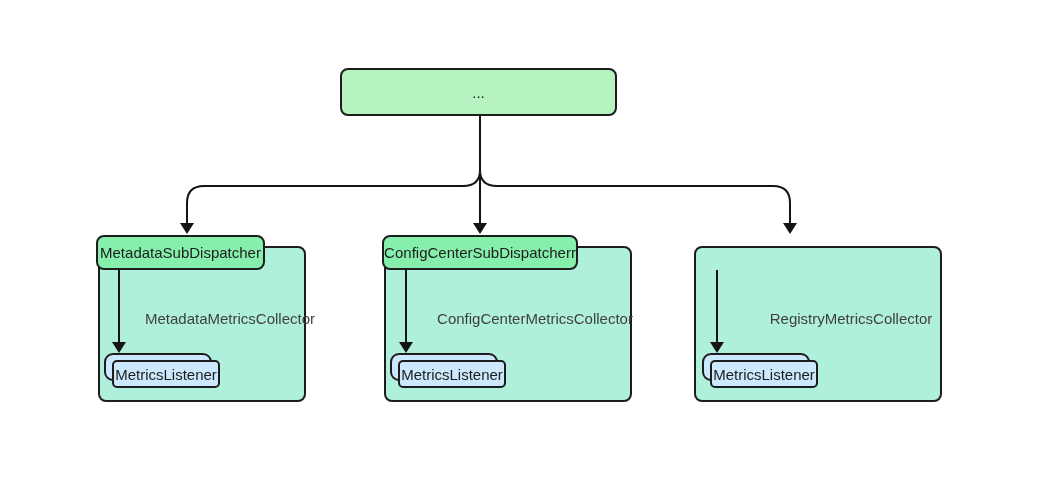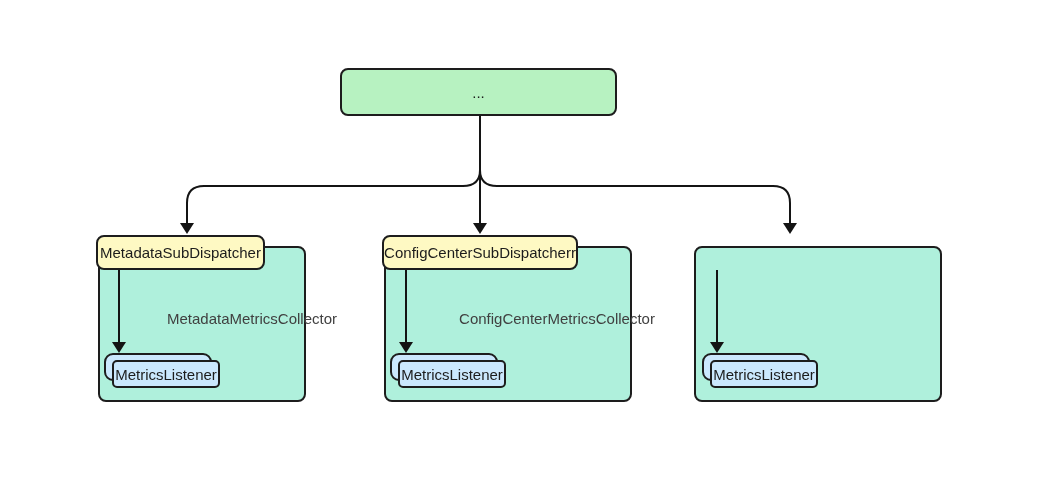--- a/index.html
+++ b/index.html
@@ -8,27 +8,27 @@
     font-family:"Liberation Sans", sans-serif; overflow:hidden;
   }
   .edges { position:absolute; left:0; top:0; z-index:3; }
   .node {
     position:absolute; box-sizing:border-box;
     border:2px solid #1d1d1d; border-radius:8px;
     display:flex; align-items:center; justify-content:center;
     font-size:15px; color:#1c1c1c; white-space:nowrap;
   }
   .root-node   { background:#b7f2c1; z-index:2; }
-  .dispatcher  { background:#fef9c3; z-index:4;text-align:right; }
+  .dispatcher  { background:#86efac; z-index:4;text-align:right; }
   .collector   { background:#aff0dc; z-index:1; }
   .listener    { background:#cbe8fd; border-radius:5px; z-index:2; }
   .listener-back { background:#cbe8fd; border-radius:9px; z-index:2; }
   .collector-label {
     position:absolute; z-index:5; transform:translate(-50%,-50%);
-    font-size:15px; color:#404040; white-space:nowrap;margin-left:22px;
+    font-size:15px; color:#404040; white-space:nowrap;
   }
   .edge-label {
     position:absolute; z-index:5; transform:translate(-50%,-50%);
     background:#ffffff; padding:2px 6px;
     font-size:15px; color:#4a4a4a; white-space:nowrap;
   }
 </style>
 </head>
 <body>
 
@@ -72,18 +72,19 @@
   <div class="collector-label" style="left:535px; top:318px;">ConfigCenterMetricsCollector</div>
   <div class="node dispatcher" style="left:382px; top:235px; width:196px; height:35px;">
     <span>ConfigCenterSubDispatcherr</span>
   </div>
   <div class="node listener-back" style="left:390px; top:353px; width:108px; height:28px;"></div>
   <div class="node listener" style="left:398px; top:360px; width:108px; height:28px;">
     <span>MetricsListener</span>
   </div>
 
   <div class="node collector" style="left:694px; top:246px; width:248px; height:156px;"></div>
+  <div class="collector-label" style="left:851px; top:318px;">RegistryMetricsCollector</div>
   <div class="node listener-back" style="left:702px; top:353px; width:108px; height:28px;"></div>
   <div class="node listener" style="left:710px; top:360px; width:108px; height:28px;">
     <span>MetricsListener</span>
   </div>
 
 </div>
 
 </body></html>

